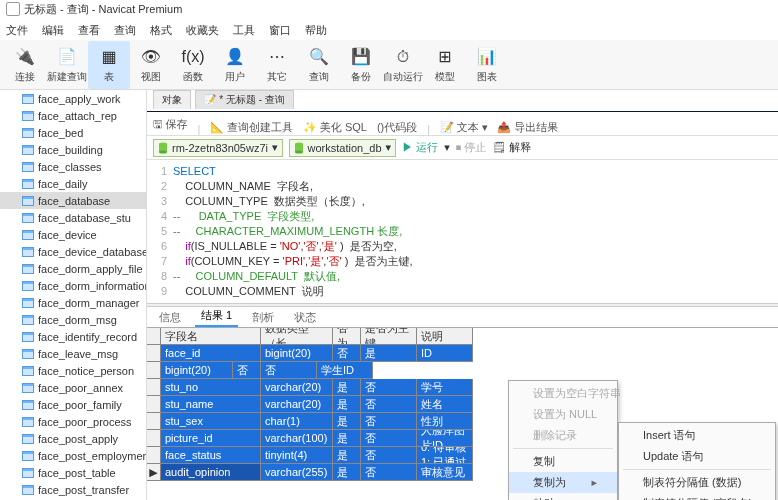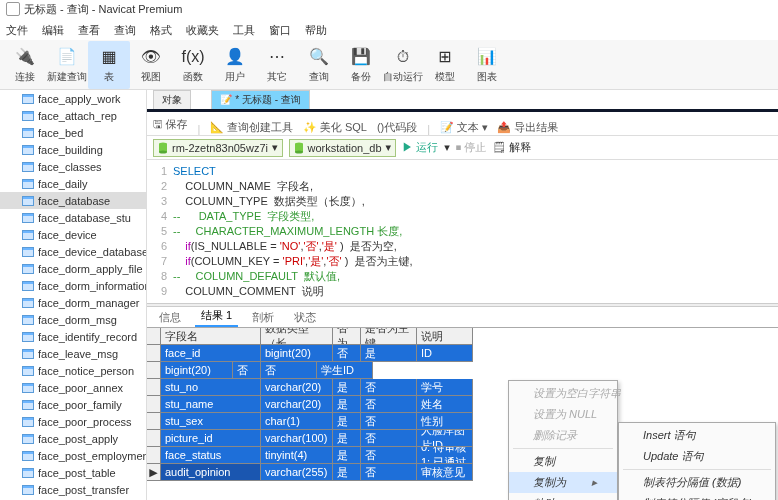--- a/index.html
+++ b/index.html
@@ -12,23 +12,23 @@
 .tbtn { width:42px; height:48px; display:flex; flex-direction:column; align-items:center; justify-content:center; gap:2px; border-radius:2px; }
 .tbtn.sel { background:#d0e7ff; }
 .tbtn .glyph { width:22px; height:22px; display:flex; align-items:center; justify-content:center; font-size:16px; }
 .tbtn .lbl { font-size:10px; color:#444; }
 .main { display:flex; height:410px; }
 .sidebar { width:147px; overflow-y:auto; border-right:1px solid #ddd; background:#fff; }
 .sidebar .tbl { display:flex; align-items:center; height:17px; padding-left:22px; gap:4px; white-space:nowrap; cursor:default; }
 .sidebar .tbl.sel { background:#ddd; }
 .sidebar .tbl .ti { width:12px; height:10px; background:linear-gradient(#6cb5ff,#6cb5ff 30%,#cfe6ff 30%); border:1px solid #5a9bd8; flex-shrink:0; }
 .content { flex:1; display:flex; flex-direction:column; }
-.tabbar { height:22px; display:flex; align-items:center; border-bottom:3px solid #0f172a; padding-left:6px; gap:20px; }
+.tabbar { height:22px; display:flex; align-items:flex-start; border-bottom:1px solid #0f172a; padding-left:6px; gap:4px; }
 .tab { padding:2px 8px; border:1px solid #ccc; border-bottom:none; background:#f0f0f0; display:flex; align-items:center; gap:4px; font-size:10px; }
-.tab.act { background:#7dd3fc; }
+.tab.act { background:#e5e5e5; }
 .qtoolbar { height:24px; display:flex; align-items:flex-end; padding:0 6px; gap:10px; border-bottom:1px solid #ddd; color:#555; }
 .qtoolbar .sep { color:#ccc; }
 .connbar { height:24px; display:flex; align-items:center; padding:0 6px; gap:6px; border-bottom:1px solid #ddd; }
 .connbar .combo { border:1px solid #a5c77f; background:#f1f8e9; padding:1px 4px; display:flex; align-items:center; gap:4px; height:18px; }
 .connbar .combo .cyl { width:10px; height:12px; }
 .connbar .run { color:#2a8; }
 .editor { flex:0 0 auto; padding:4px 0 4px 4px; font-family:Consolas,monospace; line-height:15px; background:#fff; position:relative; }
 .editor .line { display:flex; }
 .editor .ln { width:22px; text-align:right; color:#aaa; padding-right:6px; flex-shrink:0; }
 .editor .code { white-space:pre; }
@@ -43,21 +43,21 @@
 .grid { border-top:1px solid #aaa; }
 .gridhead,.gridrow { display:flex; height:17px; }
 .gridcell { border-right:1px solid #888; border-bottom:1px solid #888; padding:0 4px; display:flex; align-items:center; overflow:hidden; }
 .gridhead .gridcell { background:#f0f0f0; color:#333; }
 .c0{width:14px;background:#f0f0f0;justify-content:center;}
 .c1{width:100px;} .c2{width:72px;} .c3{width:28px;} .c4{width:56px;} .c5{width:56px;}
 .gridrow.sel .gridcell:not(.c0){ background:#1e6fd9; color:#fff; }
 .gridrow.cur .gridcell:not(.c0){ background:#1e6fd9; color:#fff; }
 .gridrow.cur .gridcell.f { background:#1a56b0 !important; }
 .ctxmenu { position:absolute; background:#fafafa; border:1px solid #aaa; box-shadow:2px 2px 4px rgba(0,0,0,0.2); padding:2px 0; z-index:100; }
-.ctxmenu .mi { padding:3px 20px 3px 24px; white-space:nowrap; display:flex; align-items:center; justify-content:space-between;font-style:italic; }
+.ctxmenu .mi { padding:3px 20px 3px 24px; white-space:nowrap; display:flex; align-items:center; justify-content:space-between; }
 .ctxmenu .mi.dis { color:#aaa; }
 .ctxmenu .mi.hov { background:#d6e8ff; }
 .ctxmenu .msep { height:1px; background:#ddd; margin:2px 4px; }
 .ctxmenu .arrow { margin-left:20px; color:#666; }
 .watermark { position:absolute; right:6px; bottom:2px; color:#ccc; font-size:10px; }
 </style>
 </head>
 <body>
 
 <div class="titlebar">

